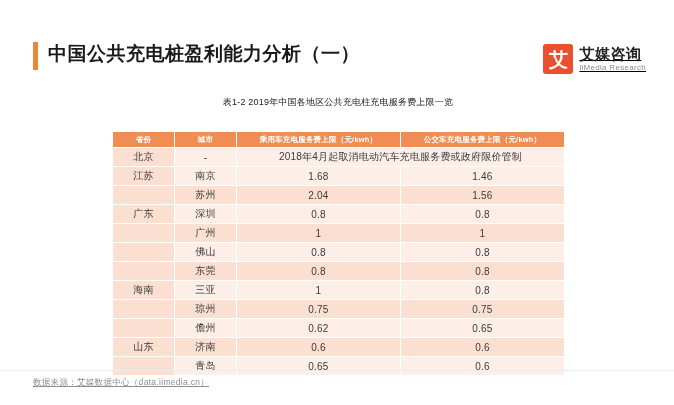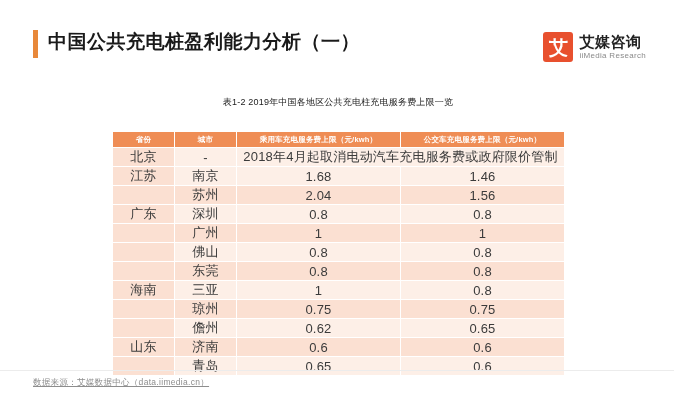--- a/index.html
+++ b/index.html
@@ -10,21 +10,21 @@
     width: 674px;
     height: 405px;
     background: #ffffff;
     font-family: "Liberation Sans", sans-serif;
     overflow: hidden;
     position: relative;
   }
   
   .header {
     position: absolute;
-    top: 4px;
+    top: 16px;
     left: 0;
     width: 674px;
     height: 78px;
   }
   .title-bar {
     position: absolute;
     left: 33px;
     top: 26px;
     width: 5px;
     height: 28px;
@@ -60,20 +60,21 @@
     display: flex;
     align-items: center;
     justify-content: center;
     line-height: 1;
   }
   .logo-text {
     margin-left: 6px;
     display: flex;
     flex-direction: column;
     justify-content: center;
+    text-decoration: underline;
   }
   .logo-cn {
     font-size: 15px;
     font-weight: bold;
     color: #222222;
     line-height: 17px;
     letter-spacing: 0.5px;
   }
   .logo-en {
     font-size: 8px;
@@ -105,21 +106,21 @@
     color: #ffffff;
     font-size: 7.5px;
     font-weight: bold;
     height: 15px;
     text-align: center;
     border: 1px solid #ffffff;
     padding: 0;
     letter-spacing: 0.2px;
   }
   td {
-    font-size: 13px;
+    font-size: 10px;
     color: #3b3b3b;
     height: 18px;
     text-align: center;
     border: 1px solid #ffffff;
     padding: 0;
     letter-spacing: 0.2px;
   }
   .c-prov { background: #fbe0d2; }
   .c-city { background: #fdefe7; }
   .c-val  { background: #fdefe7; }

